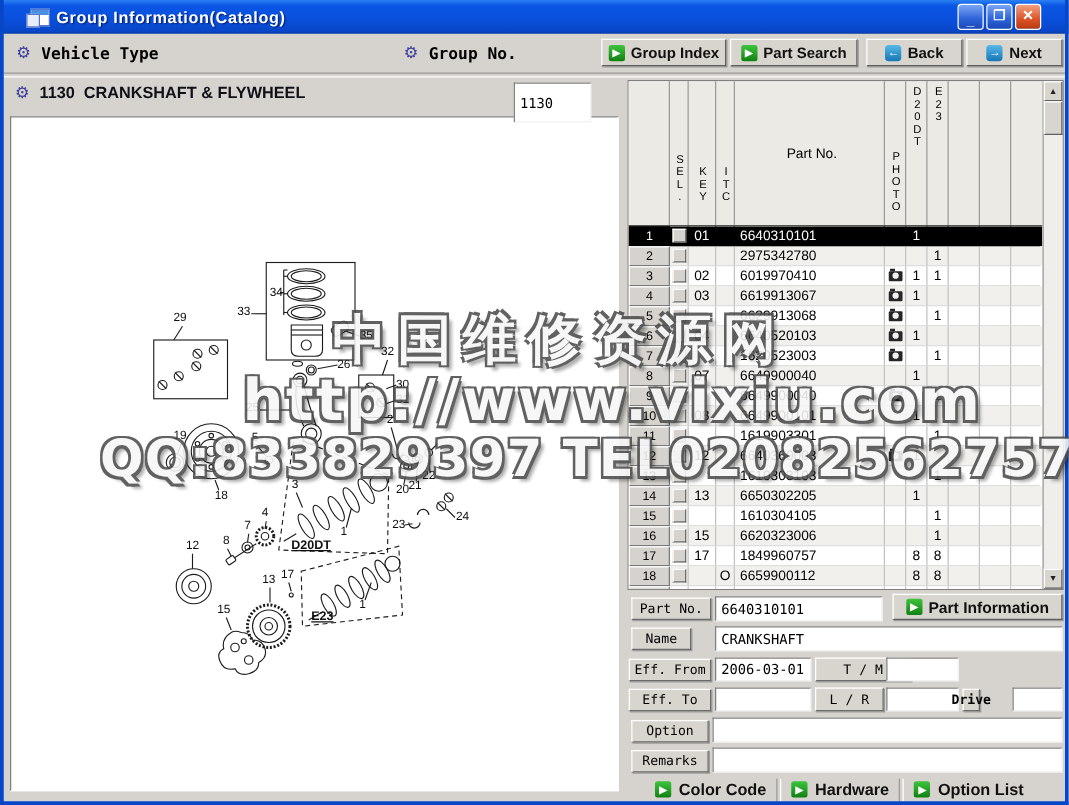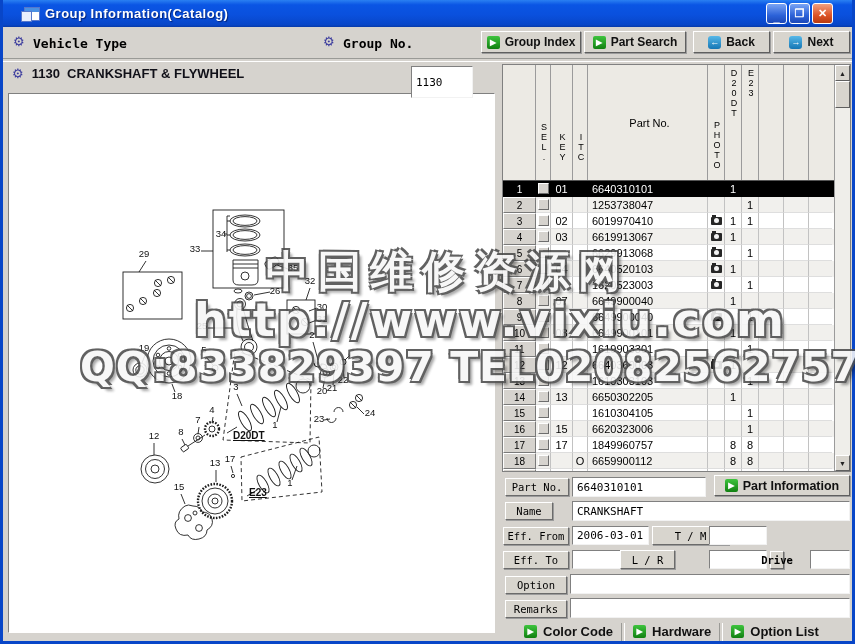--- a/index.html
+++ b/index.html
@@ -395,21 +395,21 @@
           <div class="tcell c-x"></div>
           <div class="tcell c-x2"></div>
         </div>
         <div class="trow alt">
           <div class="tcell c-num">2</div>
           <div class="tcell c-sel">
             <span class="selbox"></span>
           </div>
           <div class="tcell c-key"></div>
           <div class="tcell c-itc"></div>
-          <div class="tcell c-part">1253738047</div>
+          <div class="tcell c-part">2975342780</div>
           <div class="tcell c-photo"></div>
           <div class="tcell c-q"></div>
           <div class="tcell c-q">1</div>
           <div class="tcell c-x"></div>
           <div class="tcell c-x"></div>
           <div class="tcell c-x2"></div>
         </div>
         <div class="trow">
           <div class="tcell c-num">3</div>
           <div class="tcell c-sel">
@@ -702,21 +702,21 @@
   <div class="lblbtn" style="left:505px;top:502px;width:48px;height:18px;">Name</div>
   <input class="field" style="left: 572px; top: 501px; width: 278px; height: 20px; font-family: &quot;DejaVu Sans Mono&quot;, monospace;" readonly="" value="CRANKSHAFT">
 
   <div class="lblbtn" style="left:503px;top:527px;width:66px;height:18px;">Eff. From</div>
   <input class="field" style="left: 572px; top: 526px; width: 77px; height: 19px;" readonly="" value="2006-03-01">
   <div class="lblbtn" style="left:652px;top:526px;width:77px;height:19px;">T / M</div>
   <input class="field" style="left: 709px; top: 526px; width: 58px; height: 19px;" readonly="" value="">
 
   <div class="lblbtn" style="left:503px;top:551px;width:66px;height:18px;">Eff. To</div>
   <input class="field" style="left: 572px; top: 550px; width: 77px; height: 19px;" readonly="" value="">
-  <div class="lblbtn" style="left:620px;top:550px;width:55px;height:19px;">L / R</div>
+  <div class="lblbtn" style="left:652px;top:550px;width:55px;height:19px;">L / R</div>
   <input class="field" style="left: 709px; top: 550px; width: 58px; height: 19px;" readonly="" value="">
   <div class="lblbtn" style="left:770px;top:551px;width:14px;height:18px;font-weight:bold;">Drive</div>
   <input class="field" style="left: 810px; top: 550px; width: 40px; height: 19px;" readonly="" value="">
 
   <div class="lblbtn" style="left:505px;top:576px;width:62px;height:18px;">Option</div>
   <input class="field" style="left: 570px; top: 574px; width: 280px; height: 20px;" readonly="" value="">
 
   <div class="lblbtn" style="left:505px;top:600px;width:62px;height:18px;">Remarks</div>
   <input class="field" style="left: 570px; top: 598px; width: 280px; height: 20px;" readonly="" value="">
 </div>

